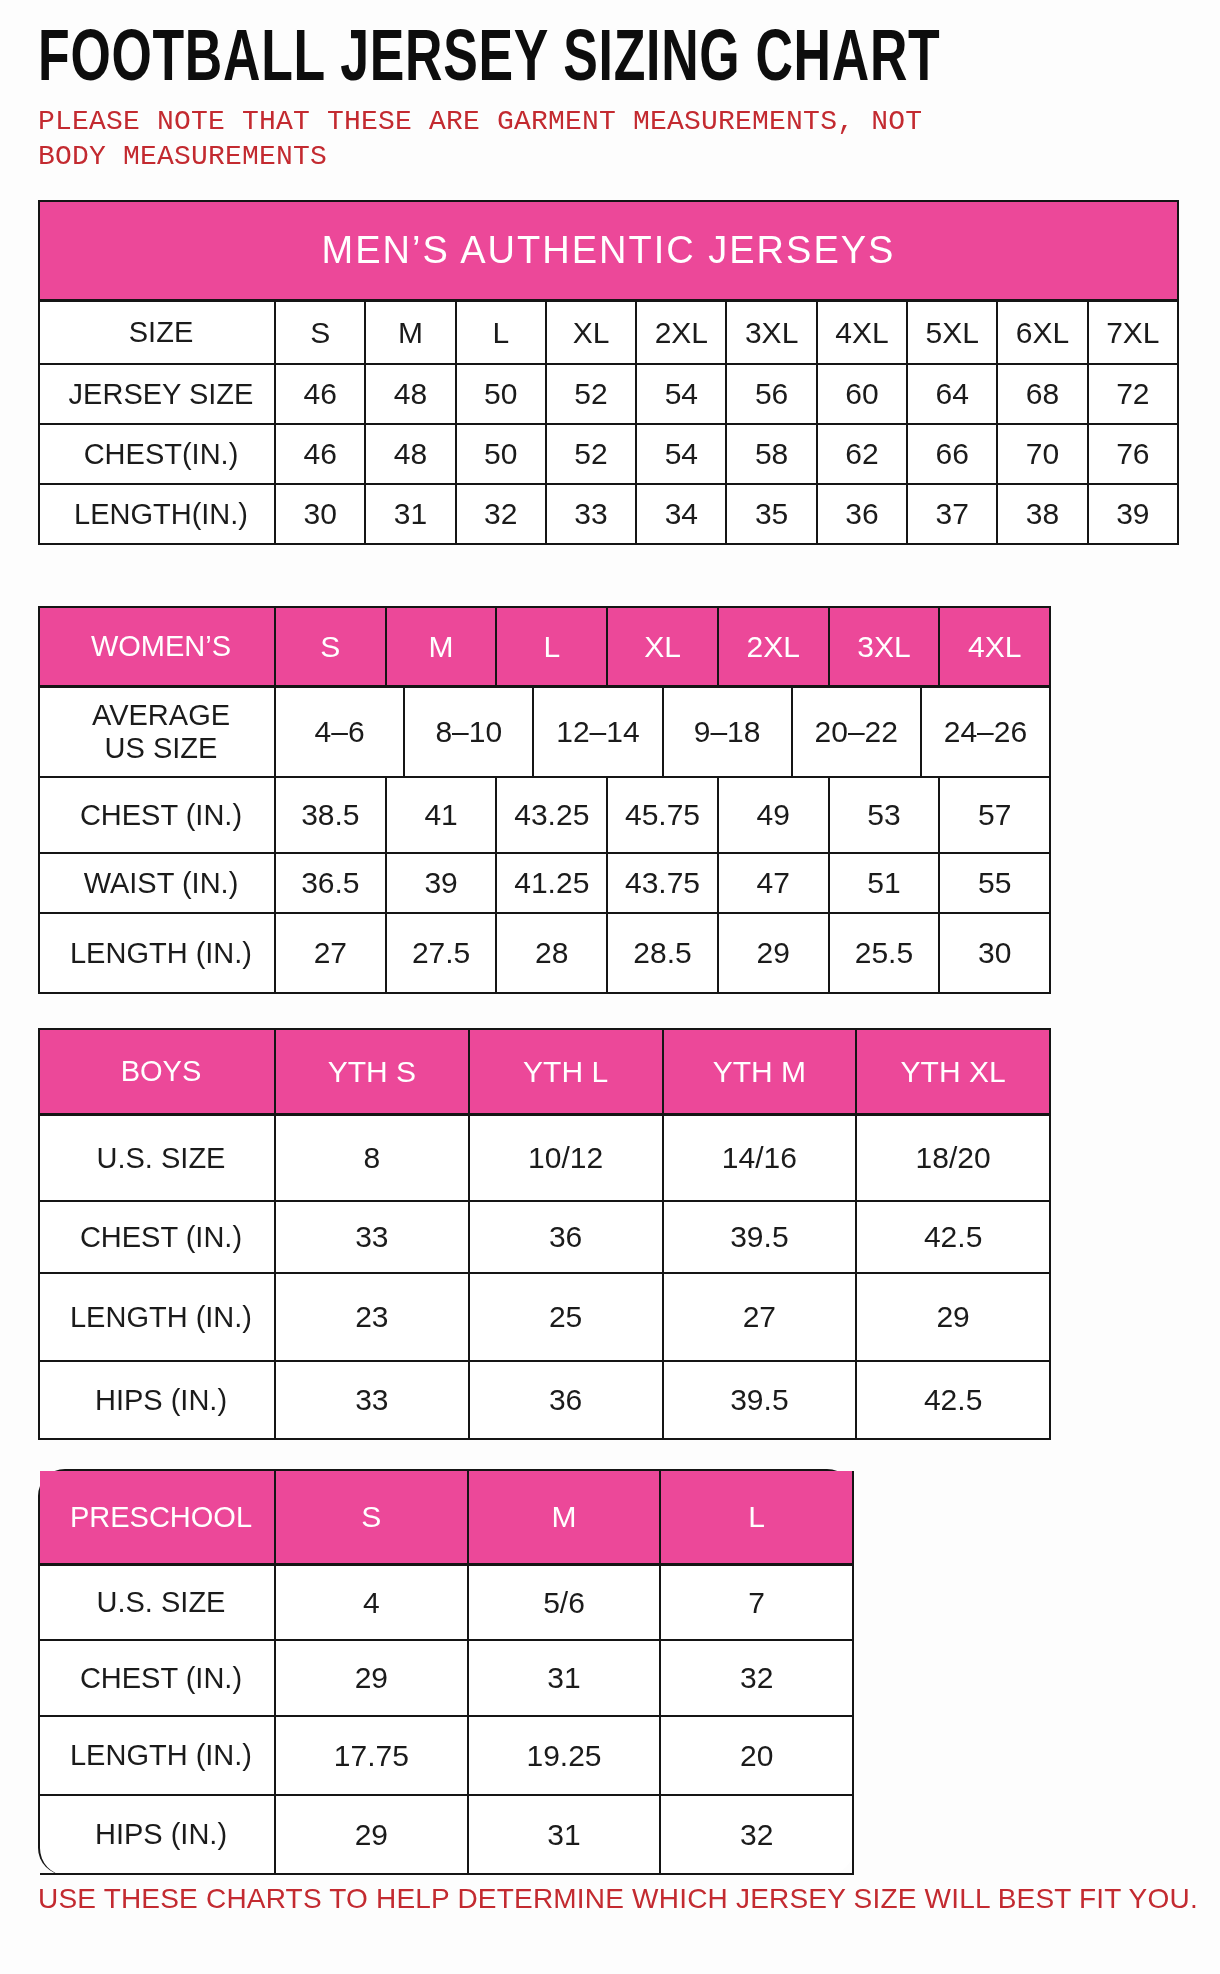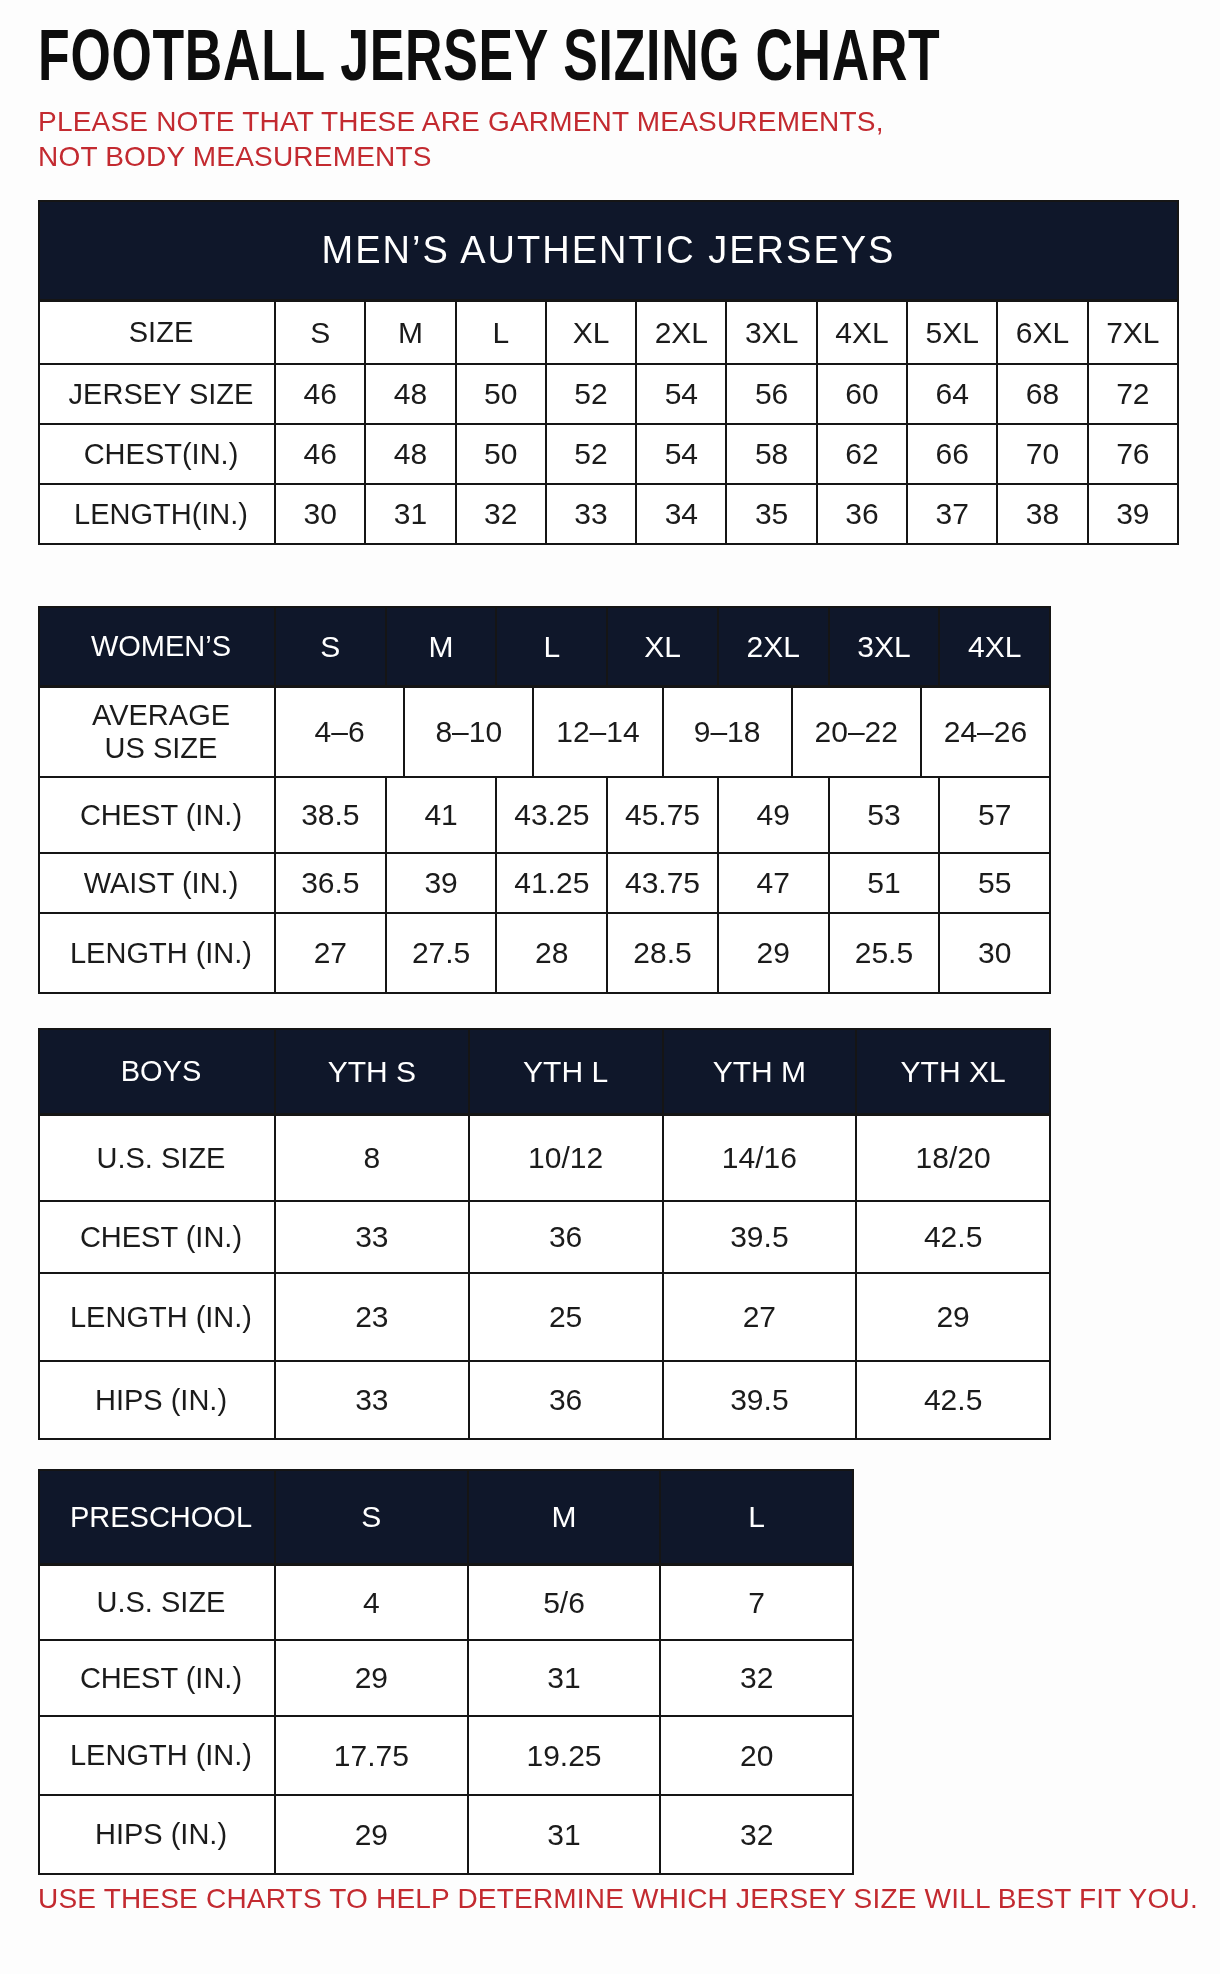--- a/index.html
+++ b/index.html
@@ -25,46 +25,47 @@
     transform:scaleX(0.72);
     transform-origin:left center;
   }
   .note {
     margin-top:14px;
     max-width:910px;
     font-size:28px;
     line-height:35px;
     color:#c32a30;
     letter-spacing:0.2px;
+    font-family:Liberation Mono, monospace;
   }
   
   .tbl {
     border-top:2px solid #151515;
     border-left:2px solid #151515;
     background:#ffffff;
   }
   .tbl-mens      { margin-top:26px; width:1141px; }
   .tbl-womens    { margin-top:61px; width:1013px; }
   .tbl-boys      { margin-top:34px; width:1013px; }
-  .tbl-preschool { margin-top:29px; width:816px;  }
+  .tbl-preschool { margin-top:29px; width:816px;border-radius:27px;  }
   .tr { display:flex; }
   .td {
     border-right:2px solid #151515;
     border-bottom:2px solid #151515;
     display:flex; align-items:center; justify-content:center;
     text-align:center;
     font-size:30px;
     white-space:pre-line;
     padding:2px 4px;
   }
   .td.label { width:236px; flex:none; font-size:29px;padding-left:12px; }
   .td.cell  { flex:1; }
   .td.wide  { flex:1; }
   .tr.head .td {
-    background:#0f172a;
+    background:#ec4899;
     color:#ffffff;
     border-bottom-width:3px;
   }
   .banner-text {
     font-size:38px;
     letter-spacing:2px;
   }
   
   .rh63{height:63px} .rh72{height:72px} .rh75{height:75px} .rh76{height:76px}
   .rh78{height:78px} .rh79{height:79px} .rh80{height:80px} .rh82{height:60px}

